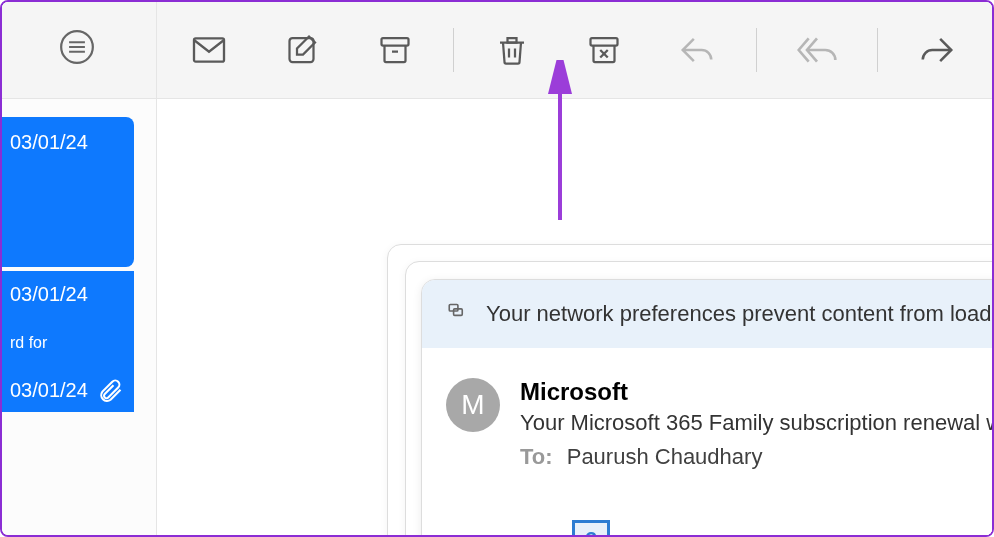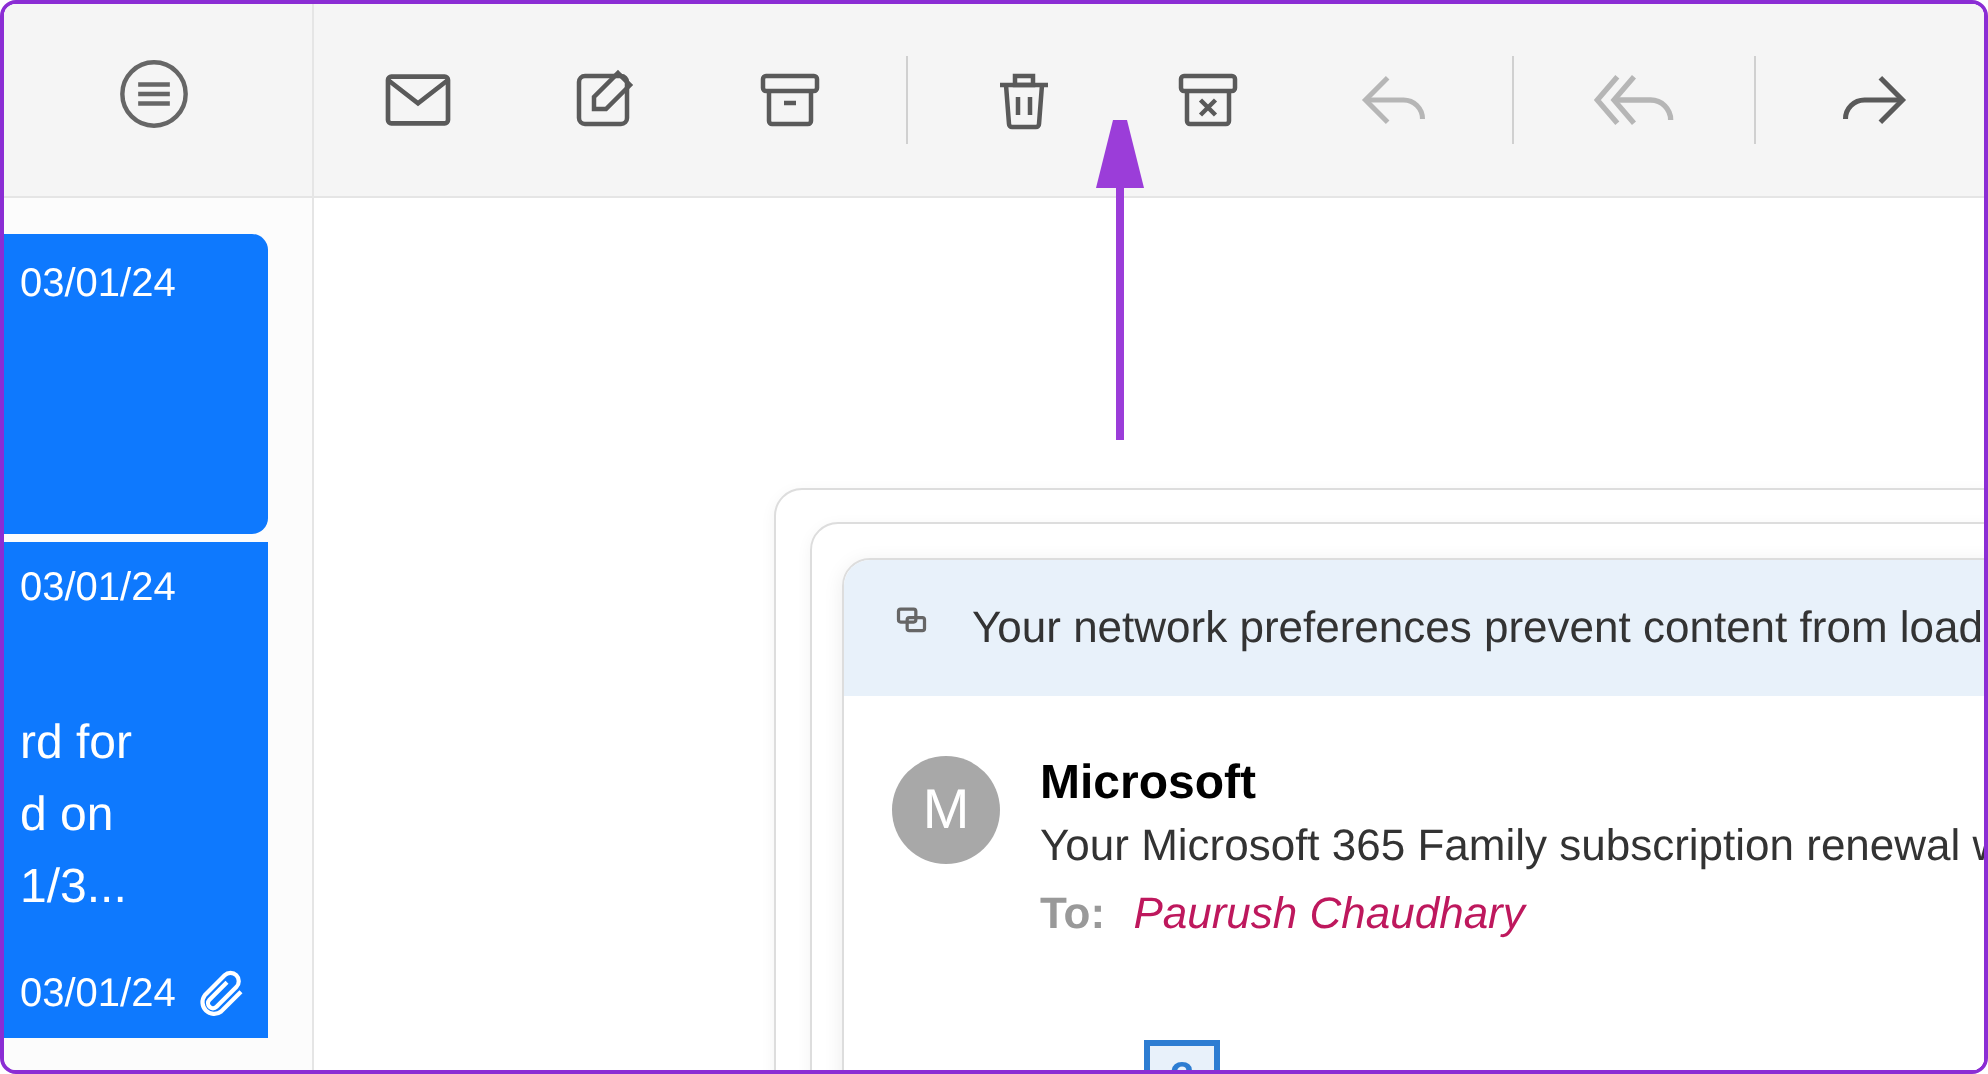--- a/index.html
+++ b/index.html
@@ -55,23 +55,23 @@
     }
     .mail-item.item1 { height: 150px; }
     .mail-item .date { padding: 4px 0 0 0; }
     .mail-item.item2 {
       background: #0e79fe;
       margin-right: 22px;
       margin-top: 4px;
       padding-top: 8px;
     }
     .mail-item .snippet-line {
-      font-size: 24px;
+      font-size: 16px;
       line-height: 1.5;
-      margin-top: 48px;
+      margin-top: 25px;
     }
     .mail-item.item3 {
       background: #0e79fe;
       margin-right: 22px;
       position: relative;
     }
     .attachment-icon {
       position: absolute;
       right: 10px;
       bottom: 2px;
@@ -155,21 +155,21 @@
       justify-content: center;
       font-size: 28px;
       font-weight: 500;
       flex-shrink: 0;
     }
     .email-meta { flex: 1; min-width: 0; }
     .sender-name { font-size: 24px; font-weight: 700; color: #000; }
     .subject-line { font-size: 22px; color: #333; margin-top: 4px; white-space: nowrap; }
     .recipient-line { font-size: 22px; color: #999; margin-top: 8px; }
     .recipient-label { color: #999; font-weight: bold; }
-    .recipient-name { color: #be185d; margin-left: 8px; font-style: italic; }
+    .recipient-name { color: #404040; margin-left: 8px; }
     .email-body { padding: 40px 24px 40px 150px; }
     .placeholder-box {
       width: 38px;
       height: 38px;
       border: 3px solid #2d7dd2;
       display: flex;
       align-items: center;
       justify-content: center;
       color: #2d7dd2;
       font-weight: bold;
@@ -200,21 +200,20 @@
       </span>
     </div>
     <div class="sidebar-list">
       <div class="mail-item selected item1">
         <div class="date">03/01/24</div>
       </div>
       <div class="mail-item item2">
         <div class="date">03/01/24</div>
         <div class="snippet-line">
           <div>rd for</div>
-          <div>d on 1/3...</div>
         </div>
       </div>
       <div class="mail-item item3">
         <div class="date">03/01/24</div>
         <span class="attachment-icon">
           <svg width="28" height="28" viewBox="0 0 24 24" fill="none" stroke="#fff" stroke-width="1.8">
             <path d="M21 11l-8.5 8.5a5 5 0 01-7-7L14 4a3.5 3.5 0 015 5l-8.5 8.5a2 2 0 01-3-3L15 7"></path>
           </svg>
         </span>
       </div>

